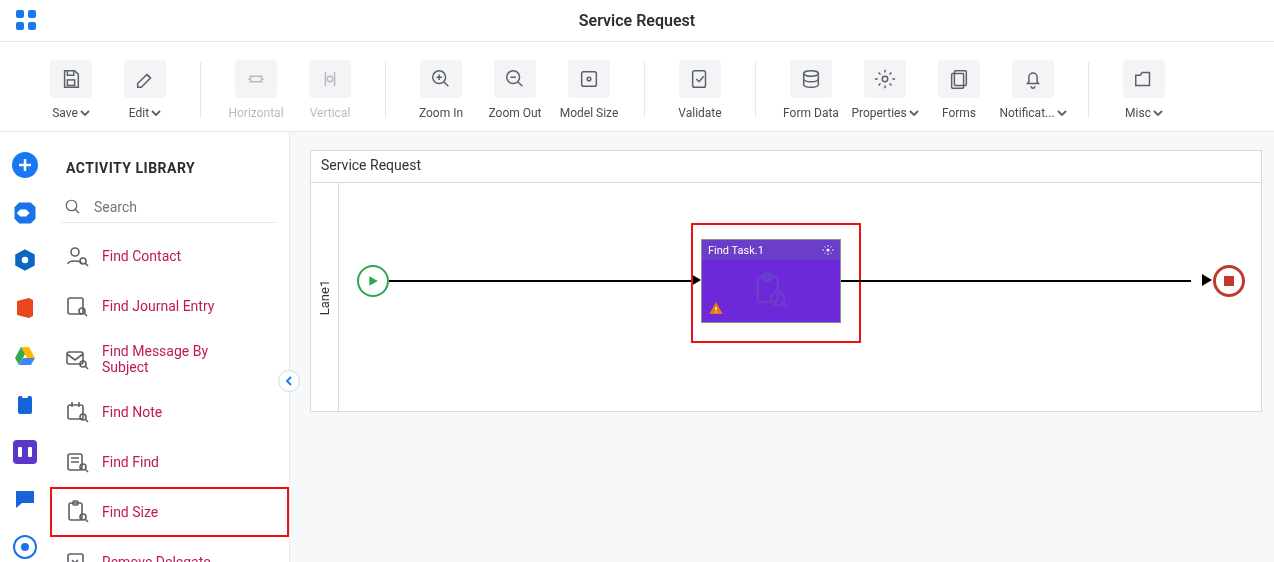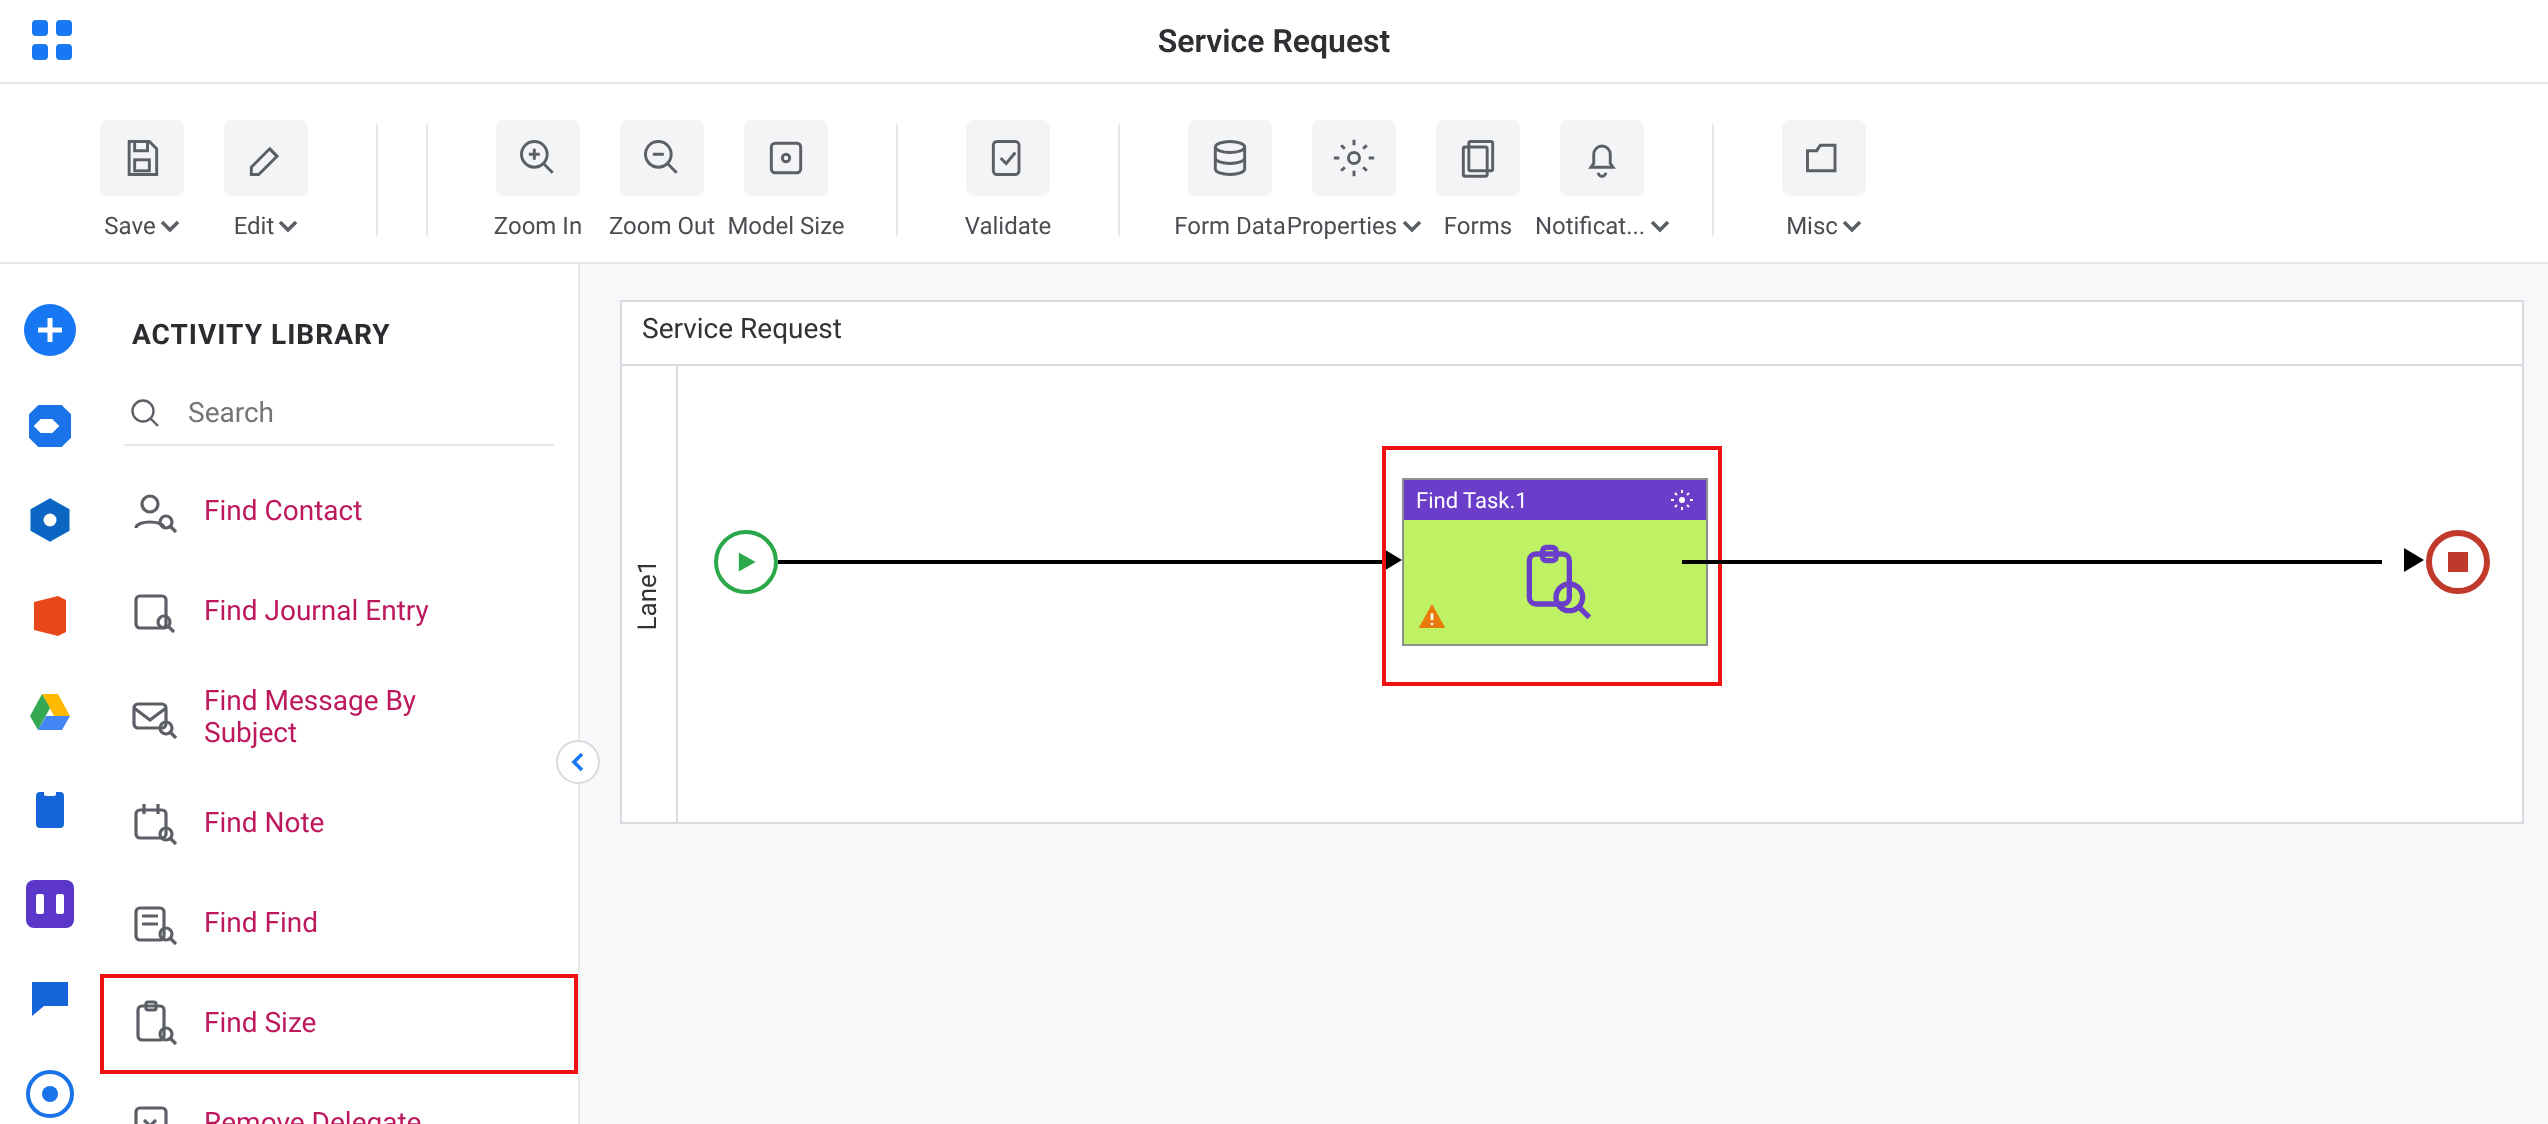--- a/index.html
+++ b/index.html
@@ -5,21 +5,21 @@
   * { box-sizing: border-box; margin: 0; padding: 0; font-family: -apple-system, BlinkMacSystemFont, "Segoe UI", Roboto, Arial, sans-serif; }
   html, body { width: 1274px; height: 562px; background: #f7f8fa; overflow: hidden; }
 
   
   .header { position: absolute; top: 0; left: 0; right: 0; height: 42px; background: #fff; border-bottom: 1px solid #e6e8eb; display: flex; align-items: center; justify-content: center; }
   .header .logo { position: absolute; left: 12px; top: 6px; width: 28px; height: 28px; display:flex; align-items:center; justify-content:center; }
   .header .title { font-size: 16px; font-weight: 600; color: #2d2f33; }
 
   
   .toolbar { position: absolute; top: 42px; left: 0; right: 0; height: 90px; background: #fff; border-bottom: 1px solid #e6e8eb; display: flex; align-items: center; padding: 6px 40px 0 40px; gap: 24px; }
-  .tool-group { display: flex; }
+  .tool-group { display: flex; gap: 12px; }
   .tool-btn { width: 62px; display: flex; flex-direction: column; align-items: center; gap: 8px; cursor: pointer; font-size: 12px; color: #4b4d52; }
   .tool-btn.disabled { color: #b7bbc1; }
   .tool-btn .ico-box { width: 42px; height: 38px; background: #f3f4f6; border-radius: 4px; display:flex; align-items:center; justify-content:center; }
   .tool-btn.disabled .ico-box svg { stroke:#b7bbc1; fill:none;}
   .tool-btn .lbl { display:flex; align-items:center; gap:2px; white-space:nowrap;}
   .sep { width:1px; height:56px; background:#e6e8eb; }
 
   
   .rail { position: absolute; top: 132px; left: 0; width: 50px; bottom: 0; background: #fff; display:flex; flex-direction:column; align-items:center; padding-top:18px; gap:18px; }
   .rail-item { width: 34px; height: 34px; border-radius: 6px; display:flex; align-items:center; justify-content:center; cursor:pointer; }
@@ -42,21 +42,21 @@
   .lane { position:absolute; top:32px; bottom:0; left:0; right:0; }
   .lane-label { position:absolute; left:0; top:0; bottom:0; width:28px; border-right:1px solid #d7dade; display:flex; align-items:center; justify-content:center; }
   .lane-label span { transform: rotate(-90deg); font-size:13px; color:#333; white-space:nowrap; }
 
   .node-start { position:absolute; left:46px; top:82px; width:32px; height:32px; border:2px solid #2aa84a; border-radius:50%; display:flex; align-items:center; justify-content:center; }
   .node-start svg { fill:#2aa84a; }
   .node-end { position:absolute; right:16px; top:82px; width:32px; height:32px; border:3px solid #c0392b; border-radius:50%; display:flex; align-items:center; justify-content:center; }
   .node-end .sq { width:10px; height:10px; background:#c0392b; }
 
   .task-box { position:absolute; left:380px; top:40px; width:170px; height:120px; border:2px solid #e11; }
-  .task-inner { position:absolute; left:8px; top:14px; width:153px; height:84px; border:1px solid #8e8f92; background:#bef264; }
+  .task-inner { position:absolute; left:8px; top:14px; width:140px; height:84px; border:1px solid #8e8f92; background:#6d28d9; }
   .task-title { height:20px; background:#6a3ec8; color:#fff; font-size:11px; display:flex; align-items:center; justify-content:space-between; padding:0 6px; }
   .task-body { height:64px; display:flex; align-items:center; justify-content:center; position:relative;}
   .task-warn { position:absolute; left:6px; bottom:4px; }
 
   .edge { position:absolute; height:2px; background:#000; }
   .edge1 { left:78px; top:97px; width:308px; }
   .edge2 { left:530px; top:97px; width:350px; }
   .arrow { position:absolute; width:0; height:0; border-top:6px solid transparent; border-bottom:6px solid transparent; border-left:10px solid #000; }
   .arrow1 { left:380px; top:91px; }
   .arrow2 { right:49px; top:91px; }
@@ -105,20 +105,44 @@
         </div>
       <div class="lbl">
           <span>Edit</span>
           <svg class="chev" width="10" height="10" viewBox="0 0 10 10">
             <path d="M1 3l4 4 4-4"></path>
           </svg>
         </div>
     </div>
   </div>
   <div class="sep"></div>
+  <div class="tool-group">
+    <div class="tool-btn disabled">
+      <div class="ico-box">
+          <svg class="ico" width="22" height="22" viewBox="0 0 24 24">
+            <rect x="6" y="9" width="12" height="6"></rect>
+            <path d="M3 12h2M19 12h2"></path>
+          </svg>
+        </div>
+      <div class="lbl">
+          <span>Horizontal</span>
+        </div>
+    </div>
+    <div class="tool-btn disabled">
+      <div class="ico-box">
+          <svg class="ico" width="22" height="22" viewBox="0 0 24 24">
+            <path d="M7 4v16M17 4v16"></path>
+            <circle cx="12" cy="12" r="3"></circle>
+          </svg>
+        </div>
+      <div class="lbl">
+          <span>Vertical</span>
+        </div>
+    </div>
+  </div>
   <div class="sep"></div>
   <div class="tool-group">
     <div class="tool-btn">
       <div class="ico-box">
           <svg class="ico" width="22" height="22" viewBox="0 0 24 24">
             <circle cx="10" cy="10" r="7"></circle>
             <path d="M15 15l5 5M7 10h6M10 7v6"></path>
           </svg>
         </div>
       <div class="lbl">

